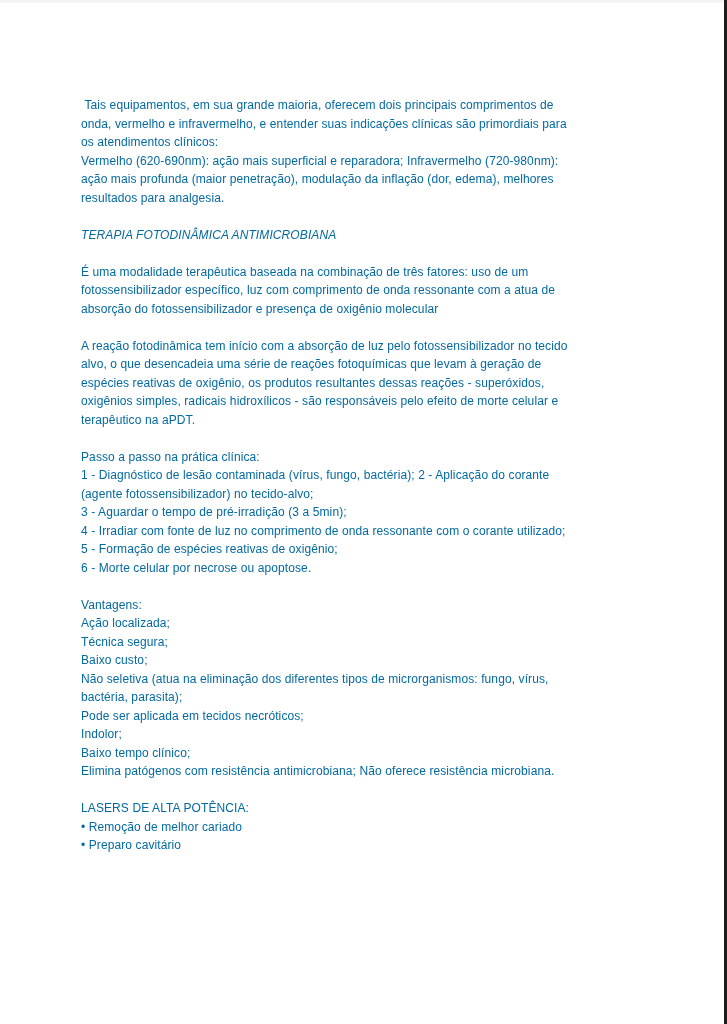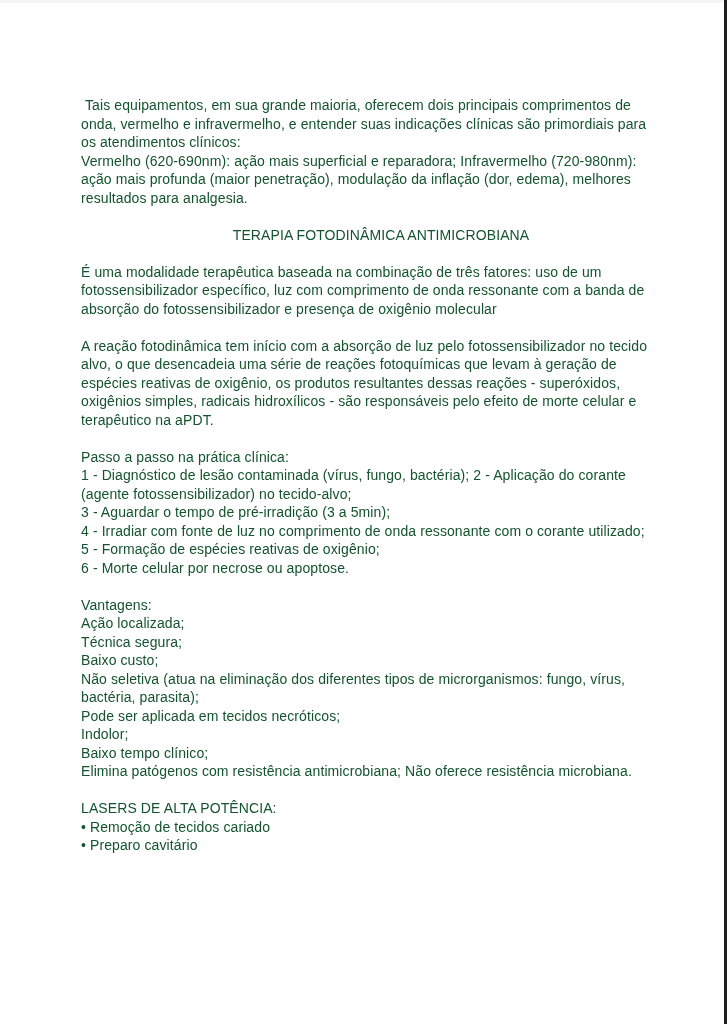--- a/index.html
+++ b/index.html
@@ -30,52 +30,52 @@
     top: 0; right: 0;
     width: 3px;
     height: 100%;
     background: #1e1e1e;
   }
   .doc {
     position: absolute;
     left: 81px;
     top: 96px;
     width: 600px;
-    color: #14532d;
-    font-size: 14px;
+    color: #0369a1;
+    font-size: 12px;
     line-height: 18.5px;
     letter-spacing: 0.1px;
   }
   .doc p {
     margin: 0 0 18.5px 0;
     white-space: pre-wrap;
   }
   .doc p.heading-italic {
-    text-align: center;
+    font-style: italic;
   }
 </style>
 </head>
 <body>
 
 <div class="page">
 
   <div class="page-top-edge"></div>
 
   <div class="doc">
     <p class="body"> Tais equipamentos, em sua grande maioria, oferecem dois principais comprimentos de
 onda, vermelho e infravermelho, e entender suas indicações clínicas são primordiais para
 os atendimentos clínicos:
 Vermelho (620-690nm): ação mais superficial e reparadora; Infravermelho (720-980nm):
 ação mais profunda (maior penetração), modulação da inflação (dor, edema), melhores
 resultados para analgesia.</p>
 
     <p class="heading-italic">TERAPIA FOTODINÂMICA ANTIMICROBIANA</p>
 
     <p class="body">É uma modalidade terapêutica baseada na combinação de três fatores: uso de um
-fotossensibilizador específico, luz com comprimento de onda ressonante com a banda de
+fotossensibilizador específico, luz com comprimento de onda ressonante com a atua de
 absorção do fotossensibilizador e presença de oxigênio molecular</p>
 
     <p class="body">A reação fotodinâmica tem início com a absorção de luz pelo fotossensibilizador no tecido
 alvo, o que desencadeia uma série de reações fotoquímicas que levam à geração de
 espécies reativas de oxigênio, os produtos resultantes dessas reações - superóxidos,
 oxigênios simples, radicais hidroxílicos - são responsáveis pelo efeito de morte celular e
 terapêutico na aPDT.</p>
 
     <p class="body">Passo a passo na prática clínica:
 1 - Diagnóstico de lesão contaminada (vírus, fungo, bactéria); 2 - Aplicação do corante
@@ -92,19 +92,19 @@
 Não seletiva (atua na eliminação dos diferentes tipos de microrganismos: fungo, vírus,
 bactéria, parasita);
 Pode ser aplicada em tecidos necróticos;
 Indolor;
 Baixo tempo clínico;
 Elimina patógenos com resistência antimicrobiana; Não oferece resistência microbiana.</p>
 
 
 
     <p class="body">LASERS DE ALTA POTÊNCIA:
-• Remoção de tecidos cariado
+• Remoção de melhor cariado
 • Preparo cavitário</p>
   </div>
 
   <div class="page-right-edge"></div>
 
 </div>
 
 </body></html>

